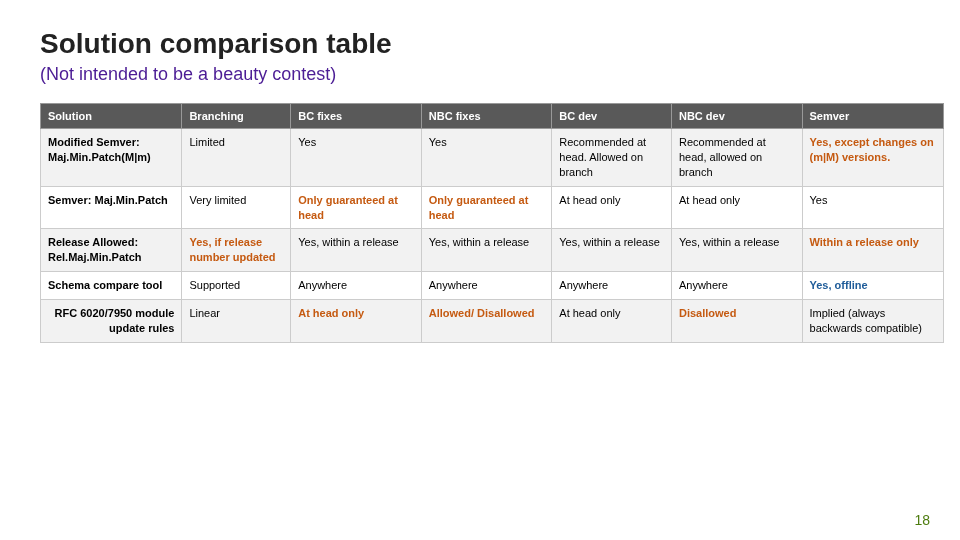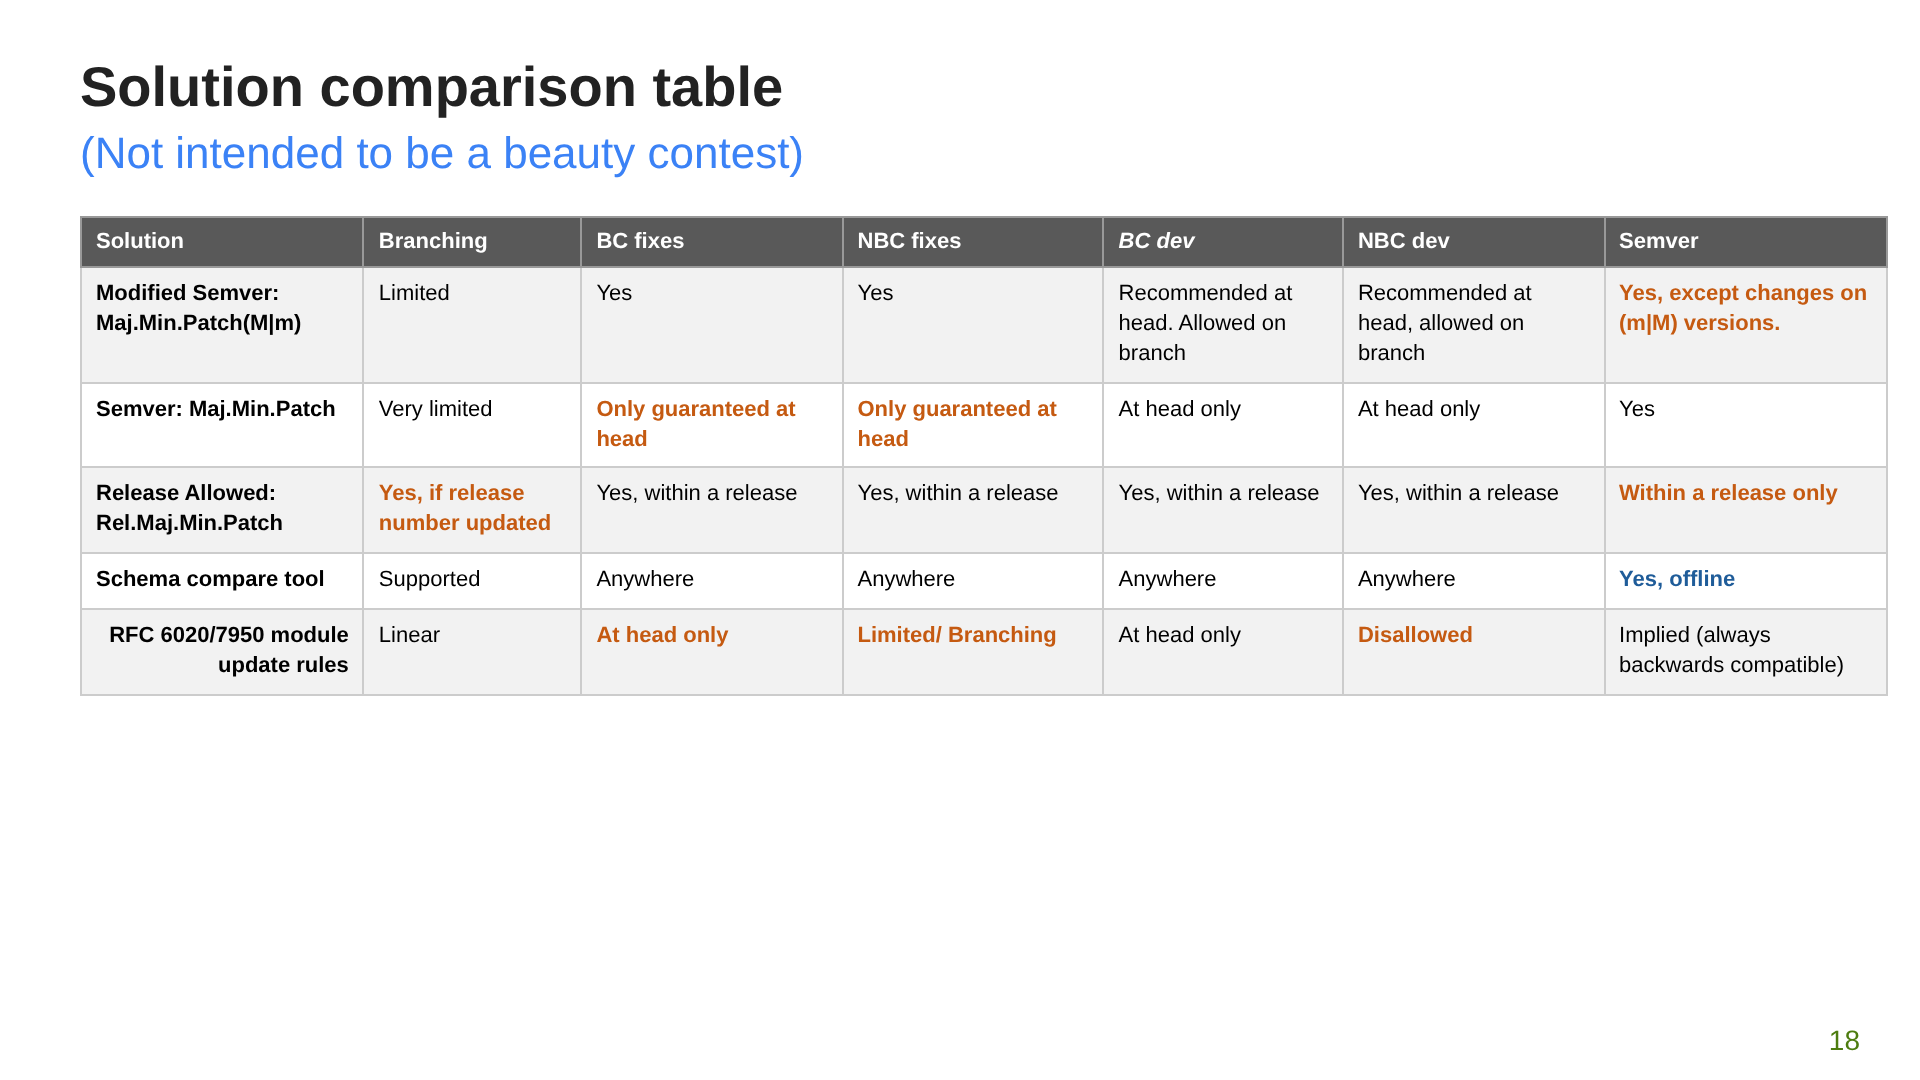--- a/index.html
+++ b/index.html
@@ -15,22 +15,22 @@
       padding: 28px 16px 20px 40px;
     }
     .title {
       font-size: 28px;
       font-weight: bold;
       color: #222;
       line-height: 1.15;
       margin-bottom: 4px;
     }
     .subtitle {
-      font-size: 22px;
-      color: #3b82f6;
+      font-size: 18px;
+      color: #4c1d95;
       font-weight: normal;
       margin-bottom: 18px;
     }
     table {
       width: 100%;
       border-collapse: collapse;
       font-size: 11px;
     }
     thead tr {
       background: #595959;
@@ -53,21 +53,21 @@
       border: 1px solid #ccc;
       vertical-align: top;
       line-height: 1.35;
     }
     .orange { color: #C55A11; font-weight: bold; }
     .blue { color: #1F5C99; font-weight: bold; }
     .col-solution { width: 130px; font-weight: bold; }
     .col-branching { width: 100px; }
     .col-bcfixes { width: 120px; }
     .col-nbcfixes { width: 120px; }
-    .col-bcdev { width: 110px; font-style: italic; }
+    .col-bcdev { width: 110px; }
     .col-nbcdev { width: 120px; }
     .col-semver { width: 130px; }
     .page-num {
       position: absolute;
       bottom: 12px;
       right: 30px;
       font-size: 14px;
       color: #4d7c0f;
     }
   </style>
@@ -124,21 +124,21 @@
           <td>Anywhere</td>
           <td>Anywhere</td>
           <td>Anywhere</td>
           <td>Anywhere</td>
           <td><span class="blue">Yes, offline</span></td>
         </tr>
         <tr>
           <td style="font-weight: bold; text-align: right;">RFC 6020/7950 module update rules</td>
           <td>Linear</td>
           <td><span class="orange">At head only</span></td>
-          <td><span class="orange">Limited/ Branching</span></td>
+          <td><span class="orange">Allowed/ Disallowed</span></td>
           <td>At head only</td>
           <td><span class="orange">Disallowed</span></td>
           <td>Implied (always backwards compatible)</td>
         </tr>
       </tbody>
   </table>
 </div>
 
 <div class="page-num">18</div>
 

